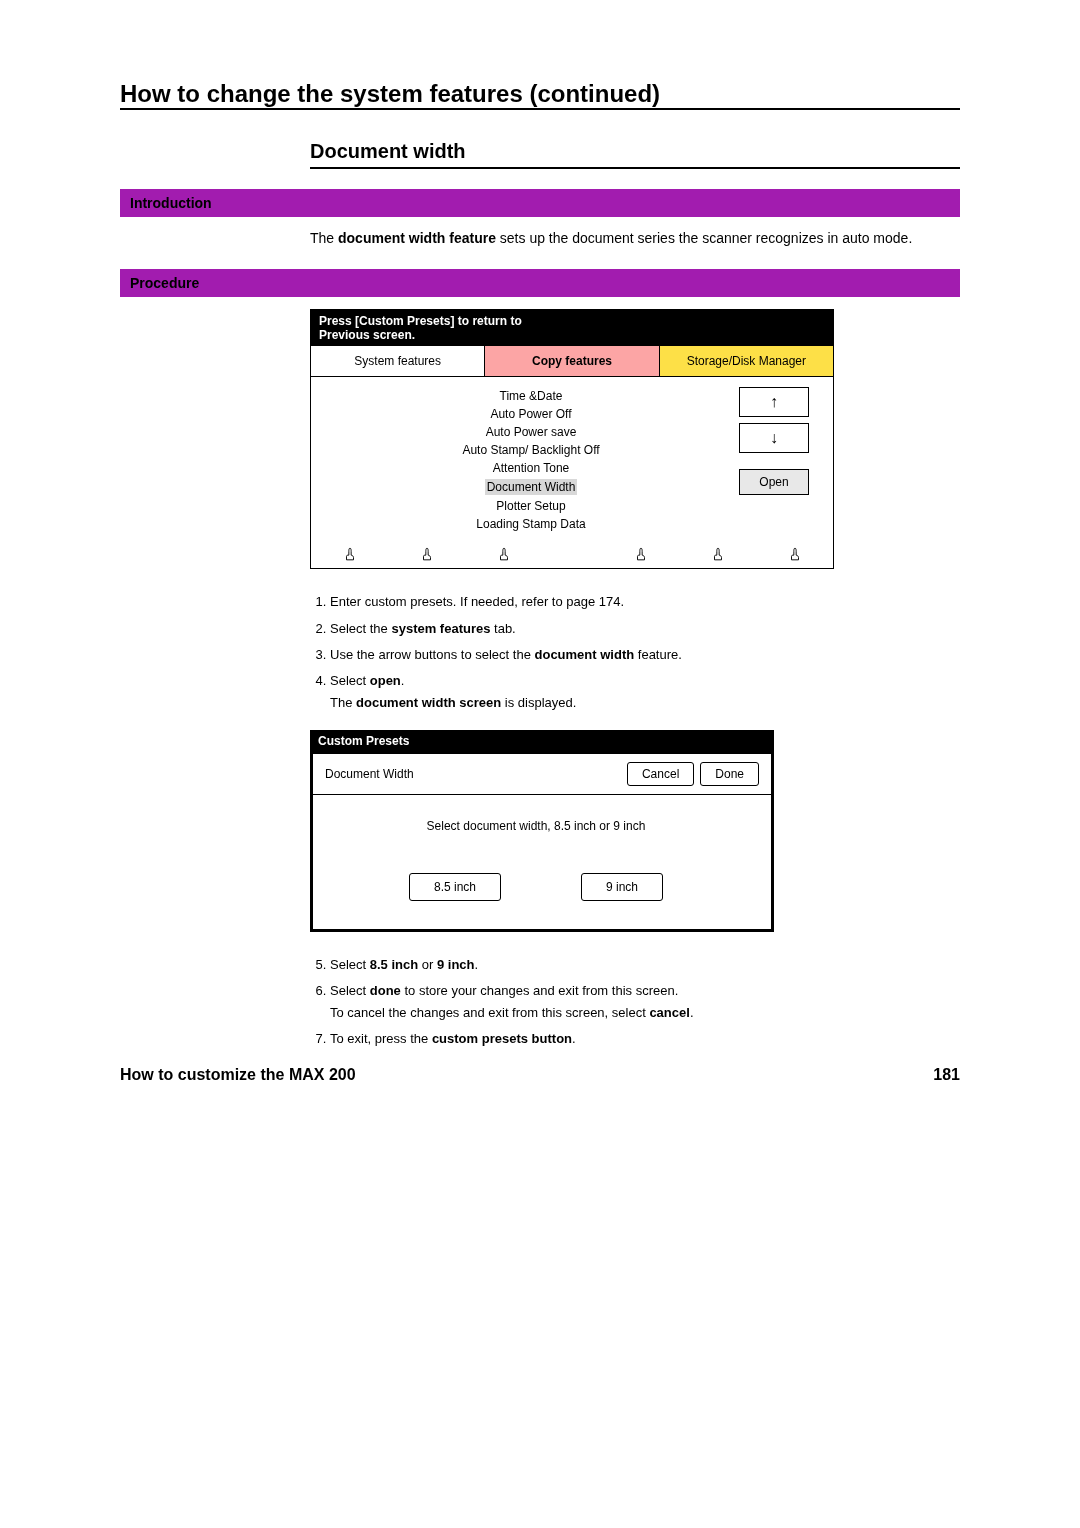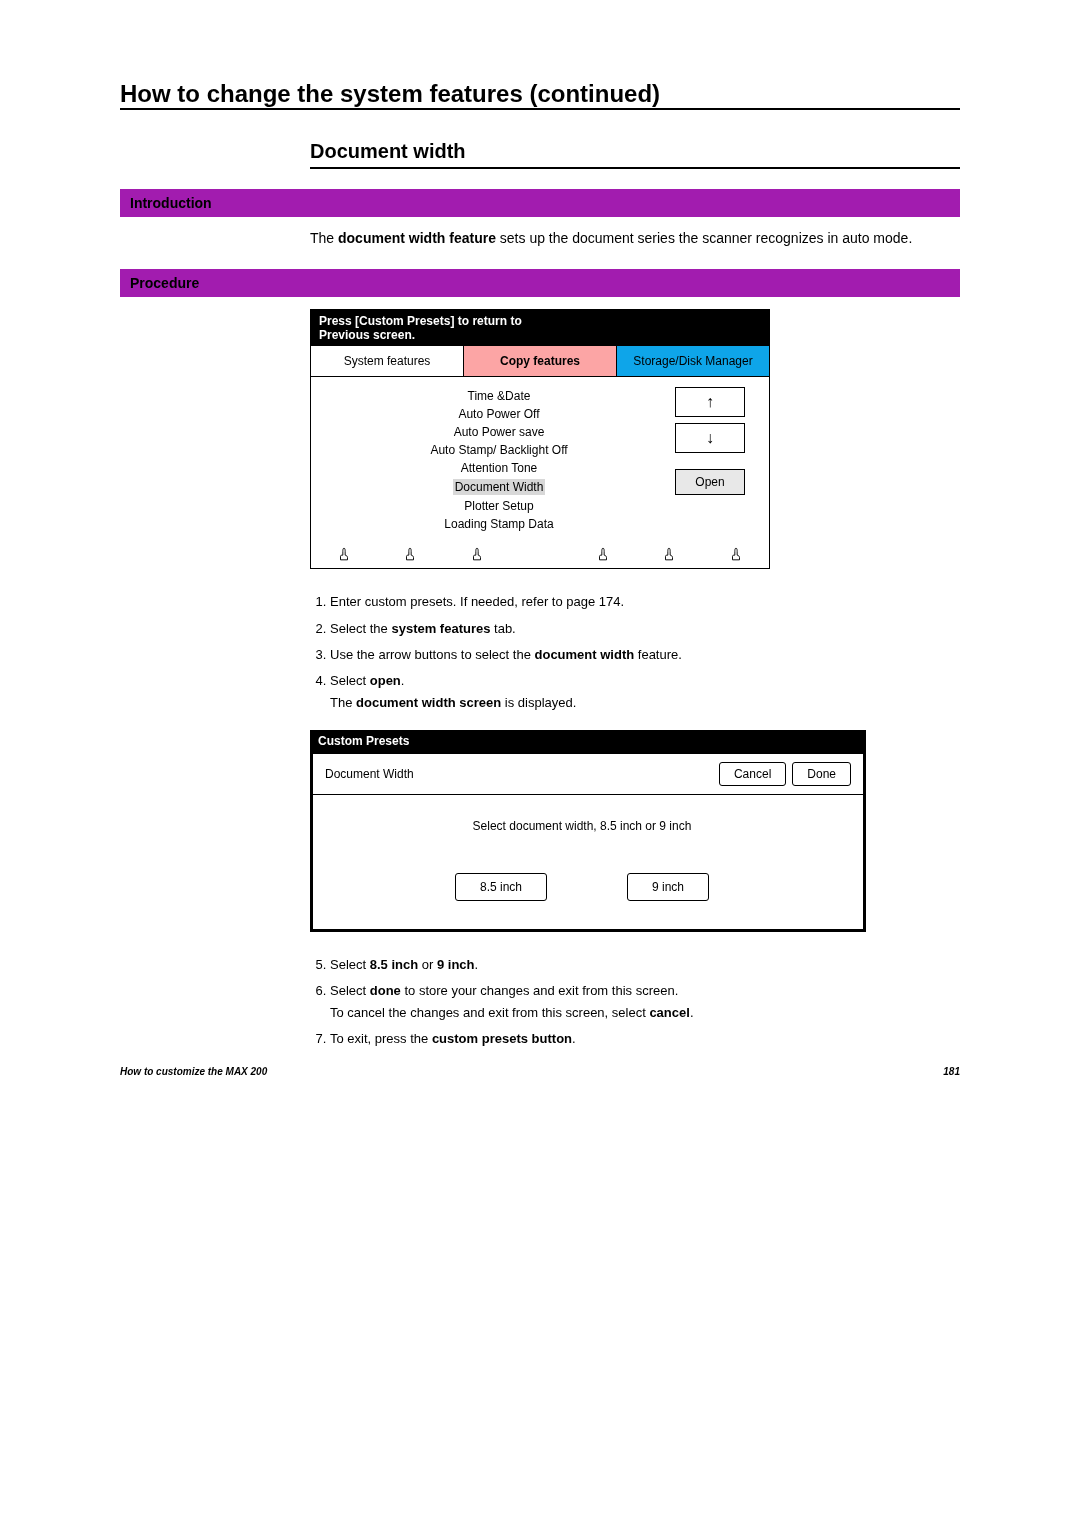--- a/index.html
+++ b/index.html
@@ -37,21 +37,21 @@
     }
     .content-indent {
       margin-left: 190px;
       font-size: 14px;
       margin-bottom: 20px;
     }
     .content-indent p {
       line-height: 1.4;
     }
     .screen-box {
-      width: 460px;
+      width: 524px;
       border: 1px solid #000;
       background: #fff;
       margin-bottom: 10px;
     }
     .screen-title {
       background: #000;
       color: #fff;
       font-weight: bold;
       font-size: 12px;
       padding: 4px 8px;
@@ -73,21 +73,21 @@
       border-right: none;
     }
     .tab-active {
       background: #fff;
     }
     .tab-inactive {
       background: #fca5a5;
       font-weight: bold;
     }
     .tab-storage {
-      background: #0ea5e9;
+      background: #fde047;
     }
     .screen-body {
       display: flex;
       padding: 10px 14px;
     }
     .list-col {
       flex: 1;
       padding-left: 8px;
       text-align: center;
     }
@@ -146,21 +146,21 @@
       margin-bottom: 14px;
     }
     .ol-list li {
       padding: 4px 0;
       line-height: 1.4;
     }
     .ol-list li .sub {
       margin-top: 4px;
     }
     .custom-presets-box {
-      width: 556px;
+      width: 464px;
     }
     .cp-body {
       border: 3px solid #000;
       border-top: 1px solid #000;
       padding: 0;
     }
     .cp-header {
       display: flex;
       align-items: center;
       justify-content: space-between;
@@ -196,22 +196,21 @@
     }
     .cp-choice {
       border: 1px solid #000;
       border-radius: 3px;
       padding: 6px 24px;
       font-size: 12px;
     }
     .footer {
       display: flex;
       justify-content: space-between;
-      font-size: 10px;
-      font-style: italic;
+      font-size: 16px;
     }
     .footer-left {
       font-weight: bold;
     }
     .footer-right {
       font-weight: bold;
     }
     .finger-svg {
       width: 12px;
       height: 14px;

